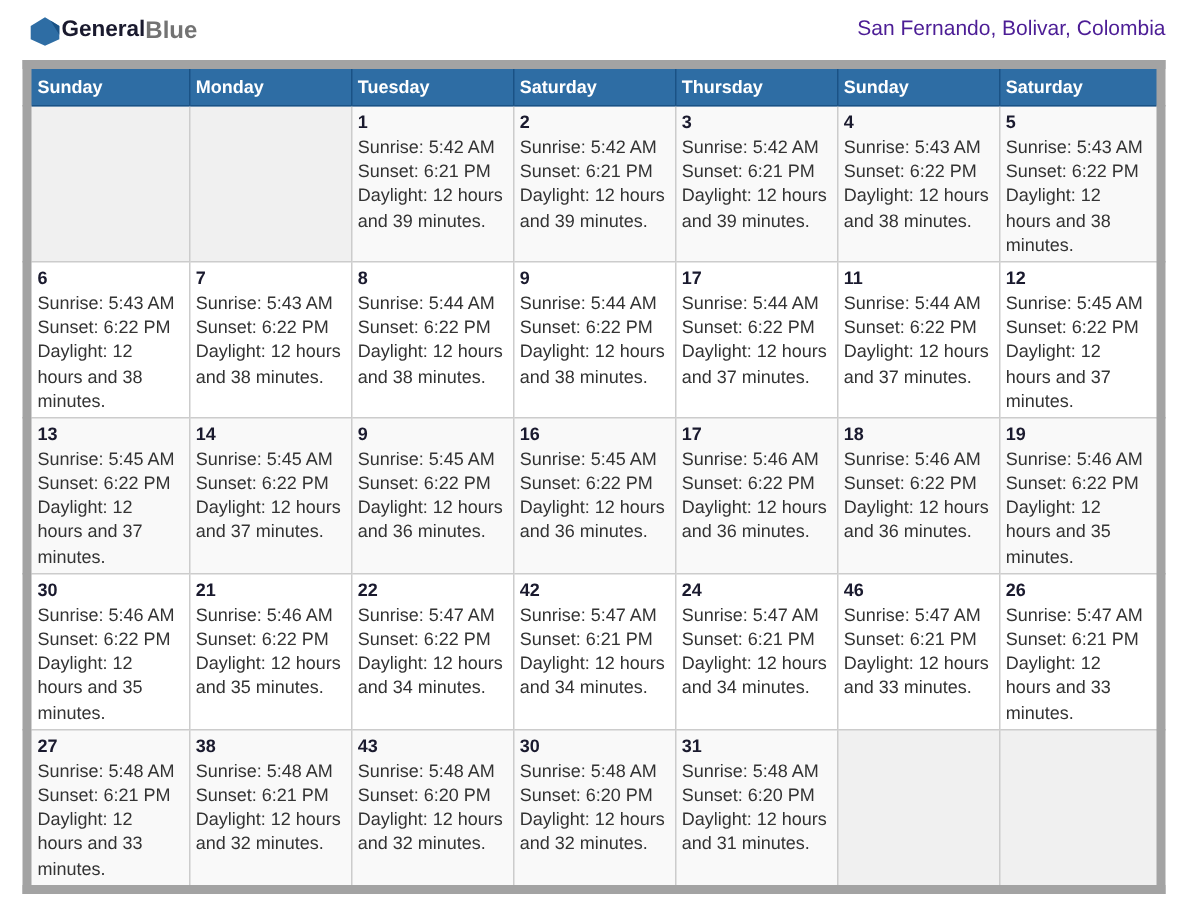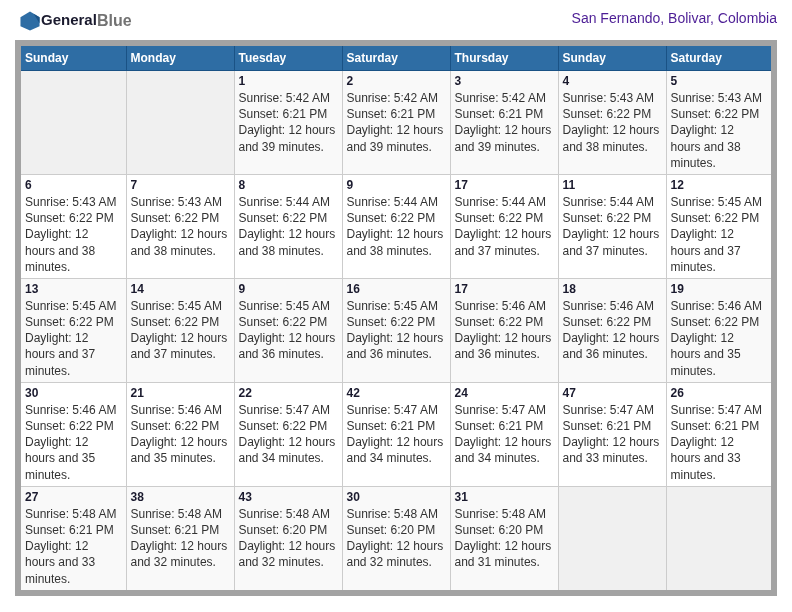--- a/index.html
+++ b/index.html
@@ -312,21 +312,21 @@
 and 34 minutes.</div>
           </td>
           <td>
             <span class="day-number">24</span>
             <div class="day-info">Sunrise: 5:47 AM
 Sunset: 6:21 PM
 Daylight: 12 hours
 and 34 minutes.</div>
           </td>
           <td>
-            <span class="day-number">47</span>
+            <span class="day-number">46</span>
             <div class="day-info">Sunrise: 5:47 AM
 Sunset: 6:21 PM
 Daylight: 12 hours
 and 33 minutes.</div>
           </td>
           <td>
             <span class="day-number">26</span>
             <div class="day-info">Sunrise: 5:47 AM
 Sunset: 6:21 PM
 Daylight: 12 hours

